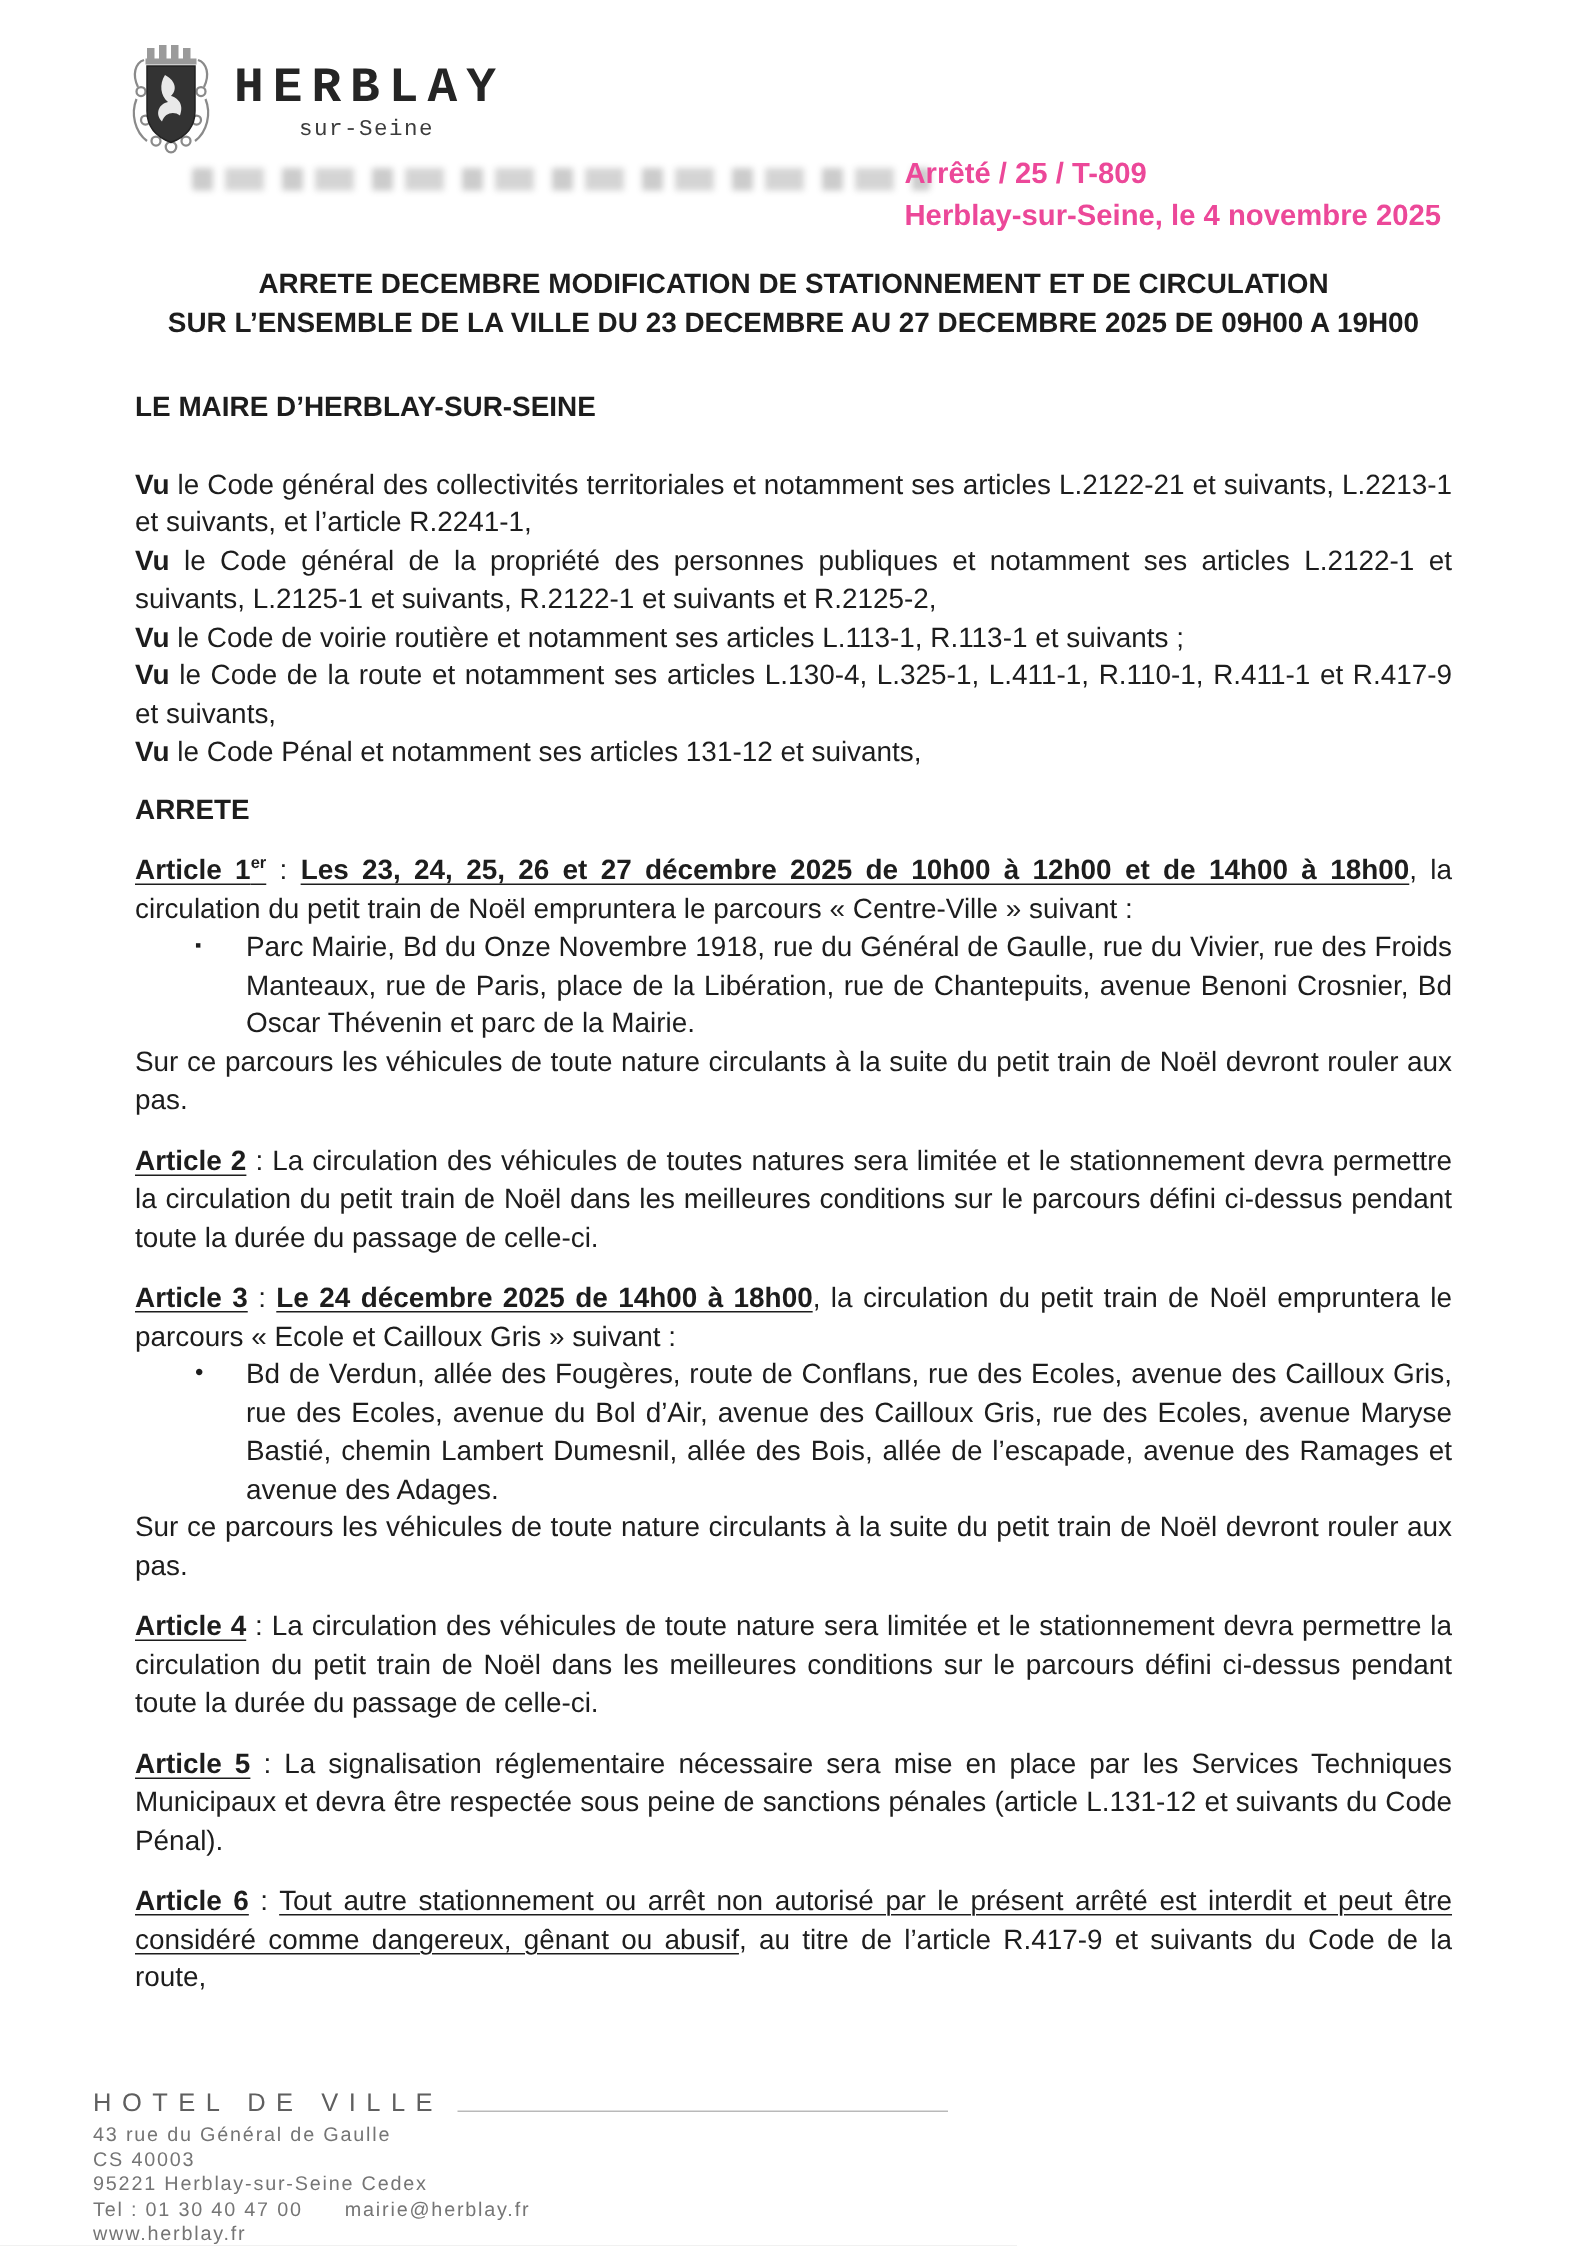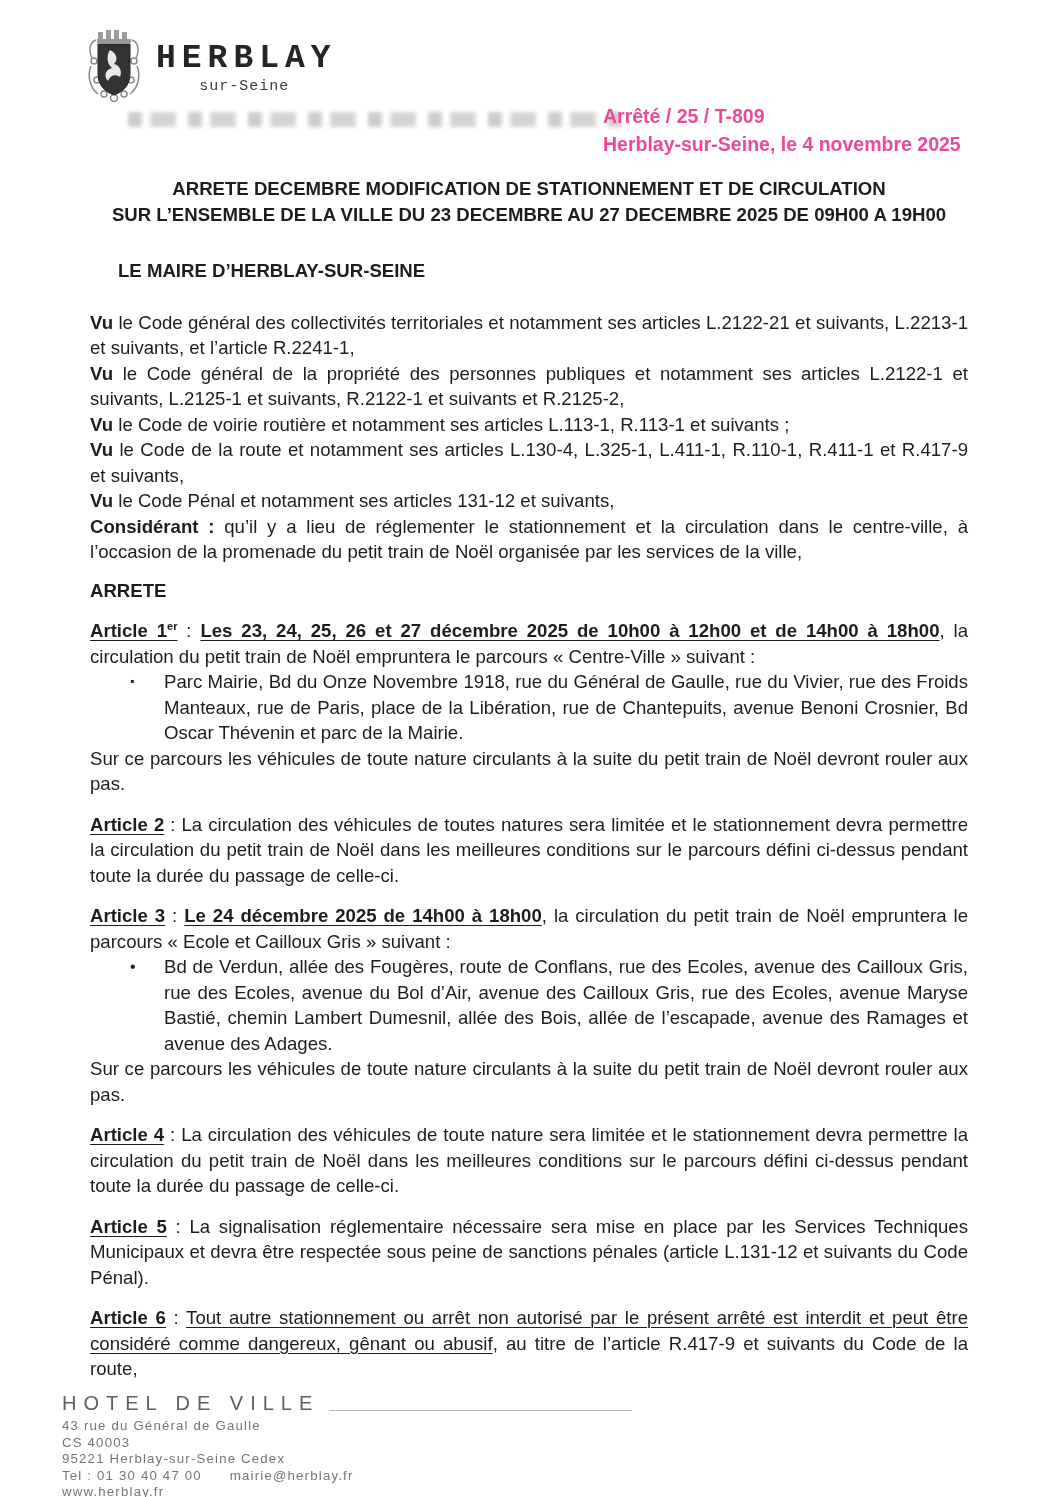--- a/index.html
+++ b/index.html
@@ -39,21 +39,21 @@
     position:absolute; top:102px; left:603px;
     font-weight:700; font-size:19.5px; line-height:28px; color:#ec4899;
   }
 
   
   .content {
     position:absolute; top:176px; left:90px; width:878px;
     font-size:18.6px; line-height:25.5px; text-align:justify;
   }
   .doc-title { text-align:center; font-weight:700; line-height:26px; }
-  .mayor { font-weight:700; margin-top:30px;margin-left:28px; }
+  .mayor { font-weight:700; margin-top:30px; }
   .visas { margin-top:26px; }
   .b { font-weight:700; }
   .u { text-decoration:underline; text-underline-offset:3px; text-decoration-thickness:1.4px; }
   .bu { font-weight:700; text-decoration:underline; text-underline-offset:3px; text-decoration-thickness:1.4px; }
   .arrete-heading { text-align:left; font-weight:700; margin-top:13px; }
   .article { margin-top:15px; }
   .article:first-of-type { margin-top:16px; }
   sup { font-size:11px; vertical-align:super; line-height:0; }
 
   .bullet-item { display:flex; padding-left:38px; text-align:justify; }
@@ -62,21 +62,21 @@
   .bullet-glyph.rd { font-size:16px; line-height:25.5px; }
   .bullet-text { flex:1; }
 
   
   .footer {
     position:absolute; left:62px; top:1392px; width:600px;
     color:#6e6e6e;
   }
   .footer-title-row { display:flex; align-items:flex-end; width:570px; }
   .footer-title {
-    font-size:20px; letter-spacing:7px; color:#5f5f5f; white-space:nowrap;
+    font-size:17px; letter-spacing:7px; color:#5f5f5f; white-space:nowrap;
   }
   .footer-rule { flex:1; border-bottom:1px solid #b9b9b9; margin:0 0 4px 10px; }
   .footer-lines { margin-top:3px; font-size:13.2px; line-height:16.5px; letter-spacing:1.2px; color:#757575; }
   .footer-contact span + span { margin-left:28px; }
 </style>
 </head>
 <body>
 
 <div class="page">
 
@@ -124,21 +124,20 @@
     </div>
 
     <p class="mayor">LE MAIRE D’HERBLAY-SUR-SEINE</p>
 
     <div class="visas">
       <p><span class="b">Vu</span><span> le Code général des collectivités territoriales et notamment ses articles L.2122-21 et suivants, L.2213-1 et suivants, et l’article R.2241-1,</span></p>
       <p><span class="b">Vu</span><span> le Code général de la propriété des personnes publiques et notamment ses articles L.2122-1 et suivants, L.2125-1 et suivants, R.2122-1 et suivants et R.2125-2,</span></p>
       <p><span class="b">Vu</span><span> le Code de voirie routière et notamment ses articles L.113-1, R.113-1 et suivants ;</span></p>
       <p><span class="b">Vu</span><span> le Code de la route et notamment ses articles L.130-4, L.325-1, L.411-1, R.110-1, R.411-1 et R.417-9 et suivants,</span></p>
       <p><span class="b">Vu</span><span> le Code Pénal et notamment ses articles 131-12 et suivants,</span></p>
-      <p><span class="b">Considérant :</span><span> qu’il y a lieu de réglementer le stationnement et la circulation dans le centre-ville, à l’occasion de la promenade du petit train de Noël organisée par les services de la ville,</span></p>
     </div>
 
     <p class="arrete-heading">ARRETE</p>
 
     <div class="article">
       <p><span class="bu"><span>Article 1</span><sup>er</sup></span><span> : </span><span class="bu">Les 23, 24, 25, 26 et 27 décembre 2025 de 10h00 à 12h00 et de 14h00 à 18h00</span><span>, la circulation du petit train de Noël empruntera le parcours « Centre-Ville » suivant :</span></p>
       <div class="bullet-item">
         <span class="bullet-glyph sq">▪</span>
         <span class="bullet-text">Parc Mairie, Bd du Onze Novembre 1918, rue du Général de Gaulle, rue du Vivier, rue des Froids Manteaux, rue de Paris, place de la Libération, rue de Chantepuits, avenue Benoni Crosnier, Bd Oscar Thévenin et parc de la Mairie.</span>
       </div>

